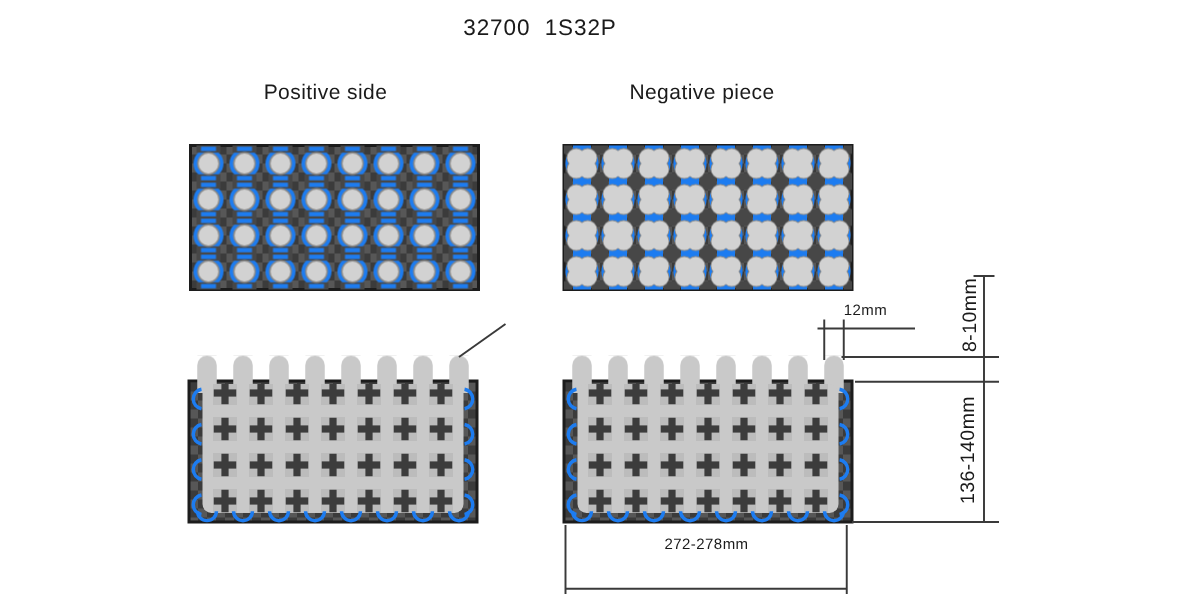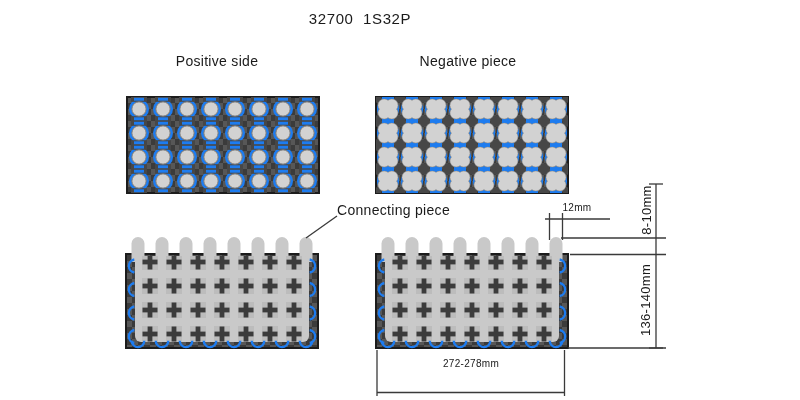--- a/index.html
+++ b/index.html
@@ -145,19 +145,18 @@
       <path d="M564.5 350 V396"></path>
       <path d="M377 392.5 H564.5"></path>
 
       <path d="M337 216 L306 238"></path>
     </g>
   </svg>
 
   <div class="lbl title" style="left:360px;top:11px">32700  1S32P</div>
   <div class="lbl side" style="left:217px;top:54px">Positive side</div>
   <div class="lbl side" style="left:468px;top:54px">Negative piece</div>
-  <div class="lbl conn" style="left:337px;top:203px">Connecting piece</div>
   <div class="lbl dimtxt" style="left:577px;top:203px">12mm</div>
   <div class="lbl dimvert" style="left:646px;top:210px">8-10mm</div>
   <div class="lbl dimvert" style="left:645px;top:300px">136-140mm</div>
   <div class="lbl dimtxt" style="left:471px;top:359px">272-278mm</div>
 
 </div>
 
 </body></html>

